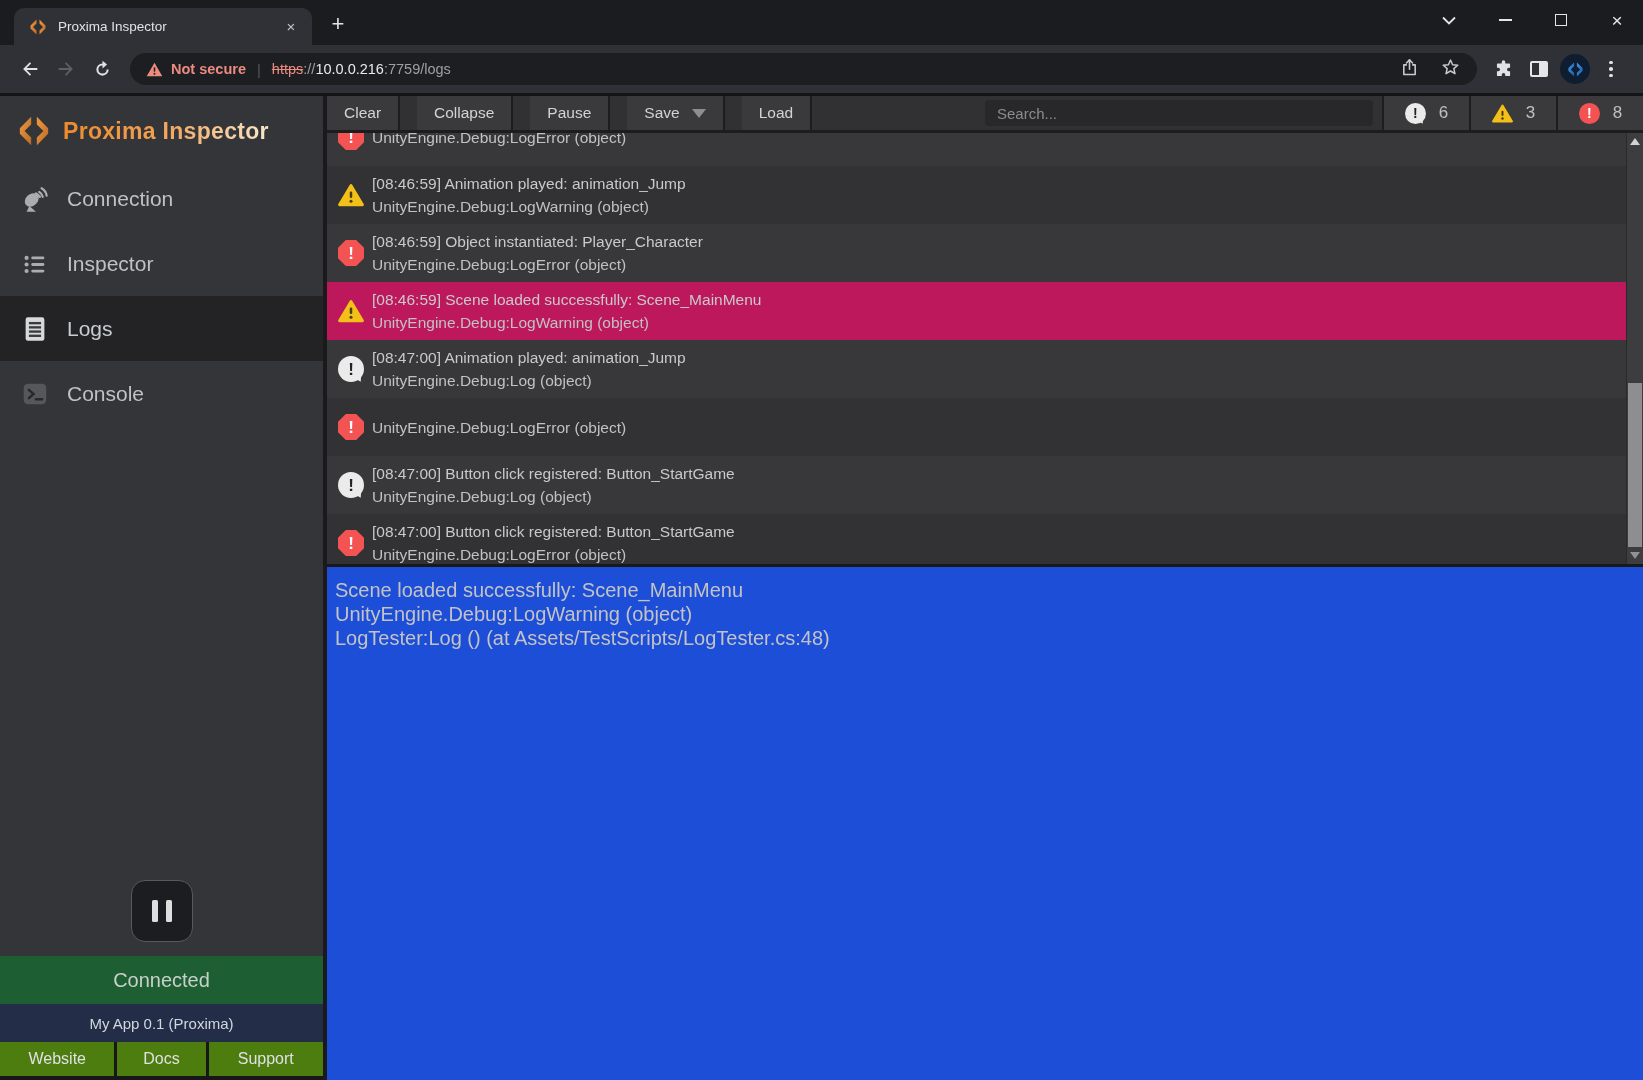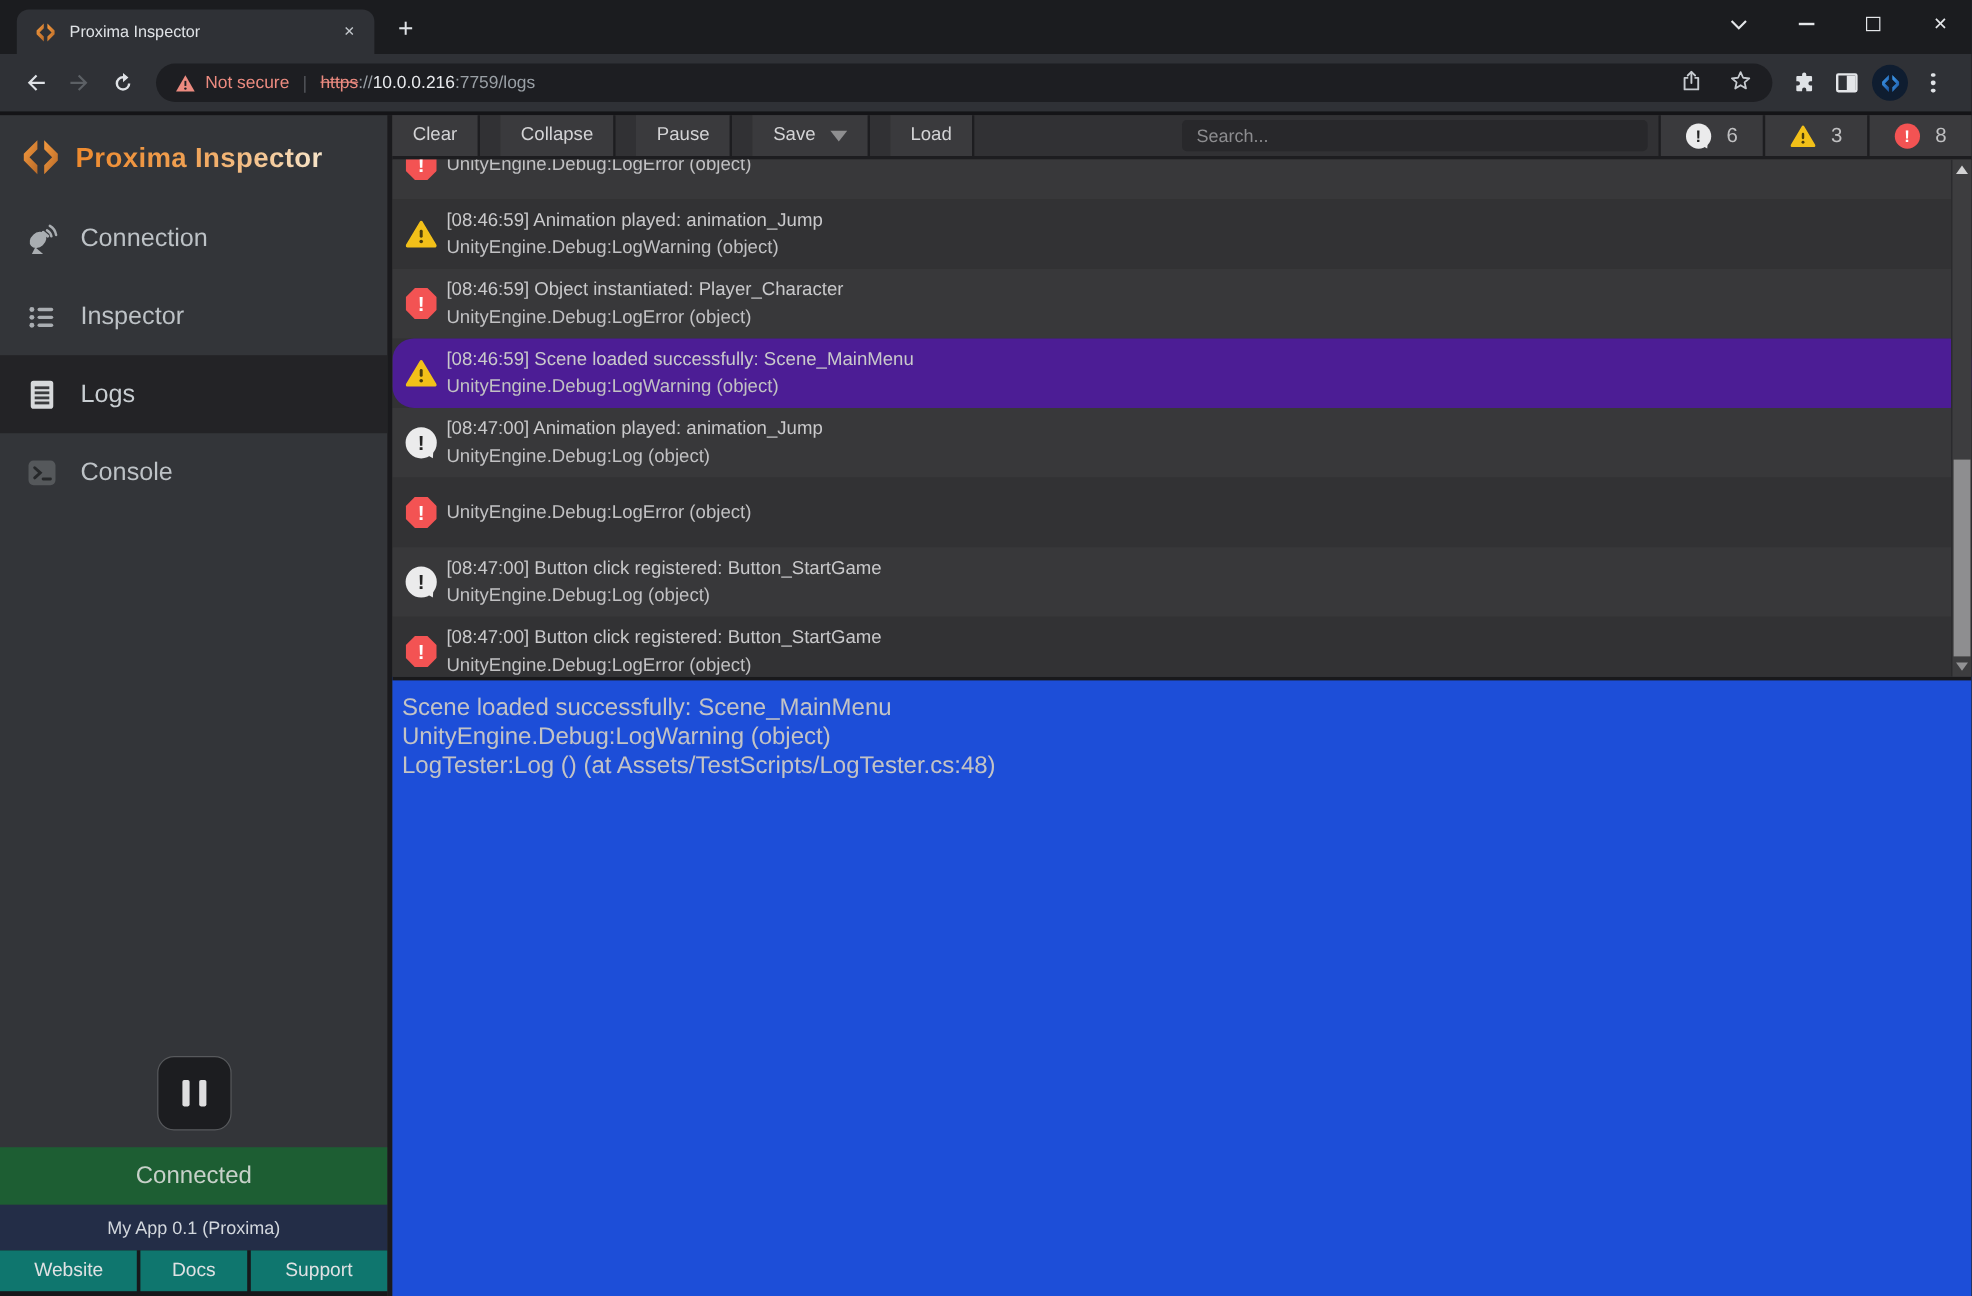--- a/index.html
+++ b/index.html
@@ -18,21 +18,21 @@
   .winbtn { width:20px; height:20px; display:flex; align-items:center; justify-content:center; color:#e4e6e9; }
   .ic-min { width:13px; height:2px; background:#e4e6e9; }
   .ic-max { width:12px; height:12px; border:1.6px solid #e4e6e9; }
   .ic-x { font-size:19px; line-height:1; }
 
   .navbar { height:48px; background:#2f3136; display:flex; align-items:center; padding:0 14px 0 12px; }
   .nav-ic { width:36px; height:36px; display:flex; align-items:center; justify-content:center; flex:none; }
   .omnibox { flex:1; height:32px; margin:0 8px 0 10px; background:#1d1e22; border-radius:16px;
              display:flex; align-items:center; padding:0 16px; font-size:14.5px; white-space:nowrap; }
   .ob-warn { margin-right:8px; display:flex; }
-  .ob-notsecure { color:#ec8b80; margin-right:11px; }
+  .ob-notsecure { color:#ec8b80; margin-right:11px;font-weight:bold; }
   .ob-sep { color:#53565b; margin-right:11px; font-size:15px; }
   .ob-scheme { color:#ec8b80; text-decoration:line-through; }
   .ob-dim { color:#9aa0a6; }
   .ob-host { color:#e8eaed; }
   .ob-right { margin-left:auto; display:flex; align-items:center; gap:20px; }
   .avatar { width:30px; height:30px; border-radius:50%; background:#0f1d30; display:flex; align-items:center; justify-content:center; }
   .kebab { display:flex; flex-direction:column; gap:3px; align-items:center; width:20px; }
   .kebab i { width:3.5px; height:3.5px; border-radius:50%; background:#dfe2e6; }
   .panel-ic { width:18px; height:16px; border:2px solid #e4e6e9; border-radius:2px; position:relative; }
   .panel-ic::after { content:''; position:absolute; top:0; right:0; bottom:0; width:7px; background:#e4e6e9; }
@@ -54,21 +54,21 @@
   .side-spacer { flex:1; }
   .pause-wrap { display:flex; justify-content:center; margin-bottom:14px; }
   .pause-btn { width:62px; height:62px; border-radius:14px; background:#1c1d20; border:1px solid #57595c;
                display:flex; align-items:center; justify-content:center; gap:8px; }
   .pause-bar { width:6px; height:22px; background:#dededf; border-radius:1.5px; }
   .status-bar { height:48px; background:#1d5e33; display:flex; align-items:center; justify-content:center;
                 font-size:20px; color:#c7d1c9; }
   .appinfo-bar { height:38px; background:#232d47; display:flex; align-items:center; justify-content:center;
                  font-size:15px; color:#d2d7dd; }
   .side-footer { height:38px; background:#17171a; display:flex; gap:3px; padding-bottom:4px; }
-  .f-cell { background:#0f766e; display:flex; align-items:center; justify-content:center;
+  .f-cell { background:#4d7c0f; display:flex; align-items:center; justify-content:center;
             font-size:16px; color:#dfe1e3; }
   .f-cell:nth-child(1){ flex:1.3; } .f-cell:nth-child(2){ flex:1; } .f-cell:nth-child(3){ flex:1.3; }
 
   .main { flex:1; display:flex; flex-direction:column; border-left:4px solid #1a1a1d; background:#2e2f31; min-width:0; }
 
   
   .toolbar { height:37px; background:#313134; border-bottom:3px solid #1d1d20; display:flex; align-items:stretch; }
   .tb-btn { padding:0 17px; display:flex; align-items:center; gap:12px; background:#3a3a3d;
             border-right:2px solid #1d1d20; font-size:15.5px; color:#d3d3d5; }
   .tb-caret { width:0; height:0; border-left:7px solid transparent; border-right:7px solid transparent;
@@ -92,21 +92,21 @@
   .ic-info::after { content:''; position:absolute; bottom:-5px; right:-1px;
                     border:5px solid transparent; border-top:8px solid #ebebec; transform:rotate(-28deg); }
   .sm.lg-ic, .sm .lg-ic { width:21px; height:21px; }
   .sm .bang { font-size:14px; }
 
   
   .loglist { height:431px; position:relative; overflow:hidden; background:#323234; }
   .lrow { height:58px; display:flex; align-items:center; padding-left:11px; gap:8px; padding-right:24px; }
   .lrow.light { background:#38383a; }
   .lrow.dark { background:#323234; }
-  .lrow.selected { background:#4c1d95;border-radius:18px; }
+  .lrow.selected { background:#be185d; }
   .lrow.partial { margin-top:-25px; }
   .ltext { display:flex; flex-direction:column; justify-content:center; line-height:23px;
            font-size:15.5px; color:#c9c9cb; white-space:nowrap; overflow:hidden; }
   .lline2 { color:#c1c1c3; }
 
   .scrollbar { position:absolute; top:0; right:0; width:17px; height:100%; background:#3d3d3f;
                border-left:1px solid #29292b; }
   .sb-arrow { position:absolute; left:0; right:0; height:17px; display:flex; align-items:center; justify-content:center; }
   .sb-up { top:0; } .sb-down { bottom:0; }
   .tri-up { width:0;height:0;border-left:5px solid transparent;border-right:5px solid transparent;border-bottom:7px solid #d2d2d3; }

